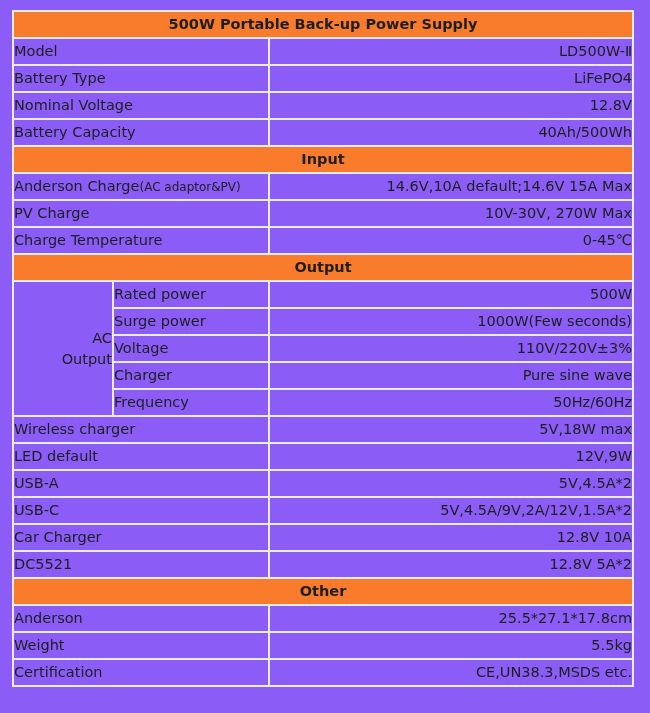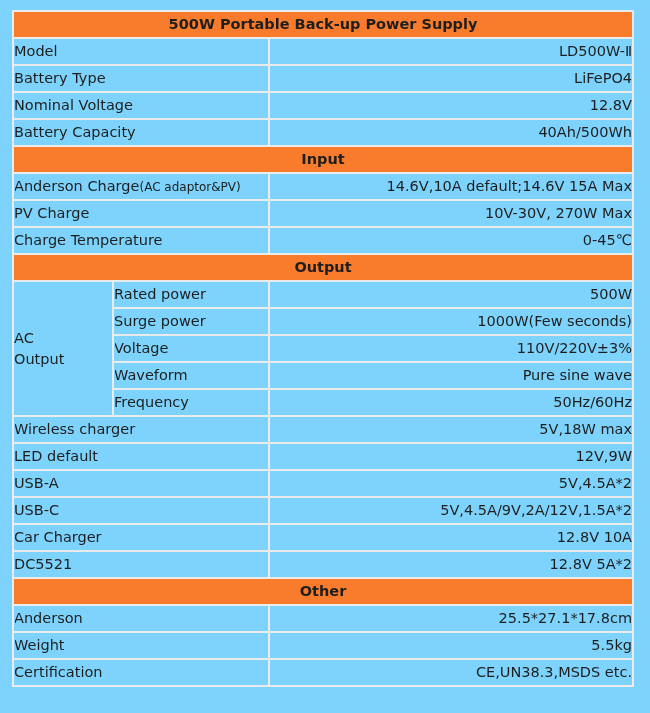--- a/index.html
+++ b/index.html
@@ -6,21 +6,21 @@
     margin: 0;
     padding: 0;
     background: #ffffff;
     width: 650px;
     height: 713px;
     font-family: "DejaVu Sans", "Liberation Sans", sans-serif;
   }
   .page {
     width: 650px;
     height: 713px;
-    background: #7dd3fc;
+    background: #8b5cf6;
     box-sizing: border-box;
     padding: 10px 18px 21px 12px;
   }
   table.spec {
     border-collapse: collapse;
     table-layout: fixed;
     width: 620px;
   }
   table.spec td {
     border: 2px solid #e9eceb;
@@ -40,27 +40,26 @@
     font-size: 15px;
     height: 27px;
   }
   td.title-bar {
     height: 28px;
     font-size: 16px;
   }
   td.lbl {
     text-align: left;
     padding-left: 14px;
-    border-radius: 9px;
   }
   td.val {
     text-align: right;
   }
   td.ac-cell {
-    text-align: left;
+    text-align: right;
     vertical-align: middle;
   }
   td.ac-cell span {
     display: inline-block;
     max-width: 3.6em;
     white-space: normal;
     line-height: 1.4;
   }
   .lbl-suffix {
     font-size: 12px;
@@ -125,21 +124,21 @@
       </tr>
       <tr>
         <td class="lbl">Surge power</td>
         <td class="val">1000W(Few seconds)</td>
       </tr>
       <tr>
         <td class="lbl">Voltage</td>
         <td class="val">110V/220V±3%</td>
       </tr>
       <tr>
-        <td class="lbl">Waveform</td>
+        <td class="lbl">Charger</td>
         <td class="val">Pure sine wave</td>
       </tr>
       <tr>
         <td class="lbl">Frequency</td>
         <td class="val">50Hz/60Hz</td>
       </tr>
       <tr>
         <td colspan="2" class="lbl">Wireless charger</td>
         <td class="val">5V,18W max</td>
       </tr>

